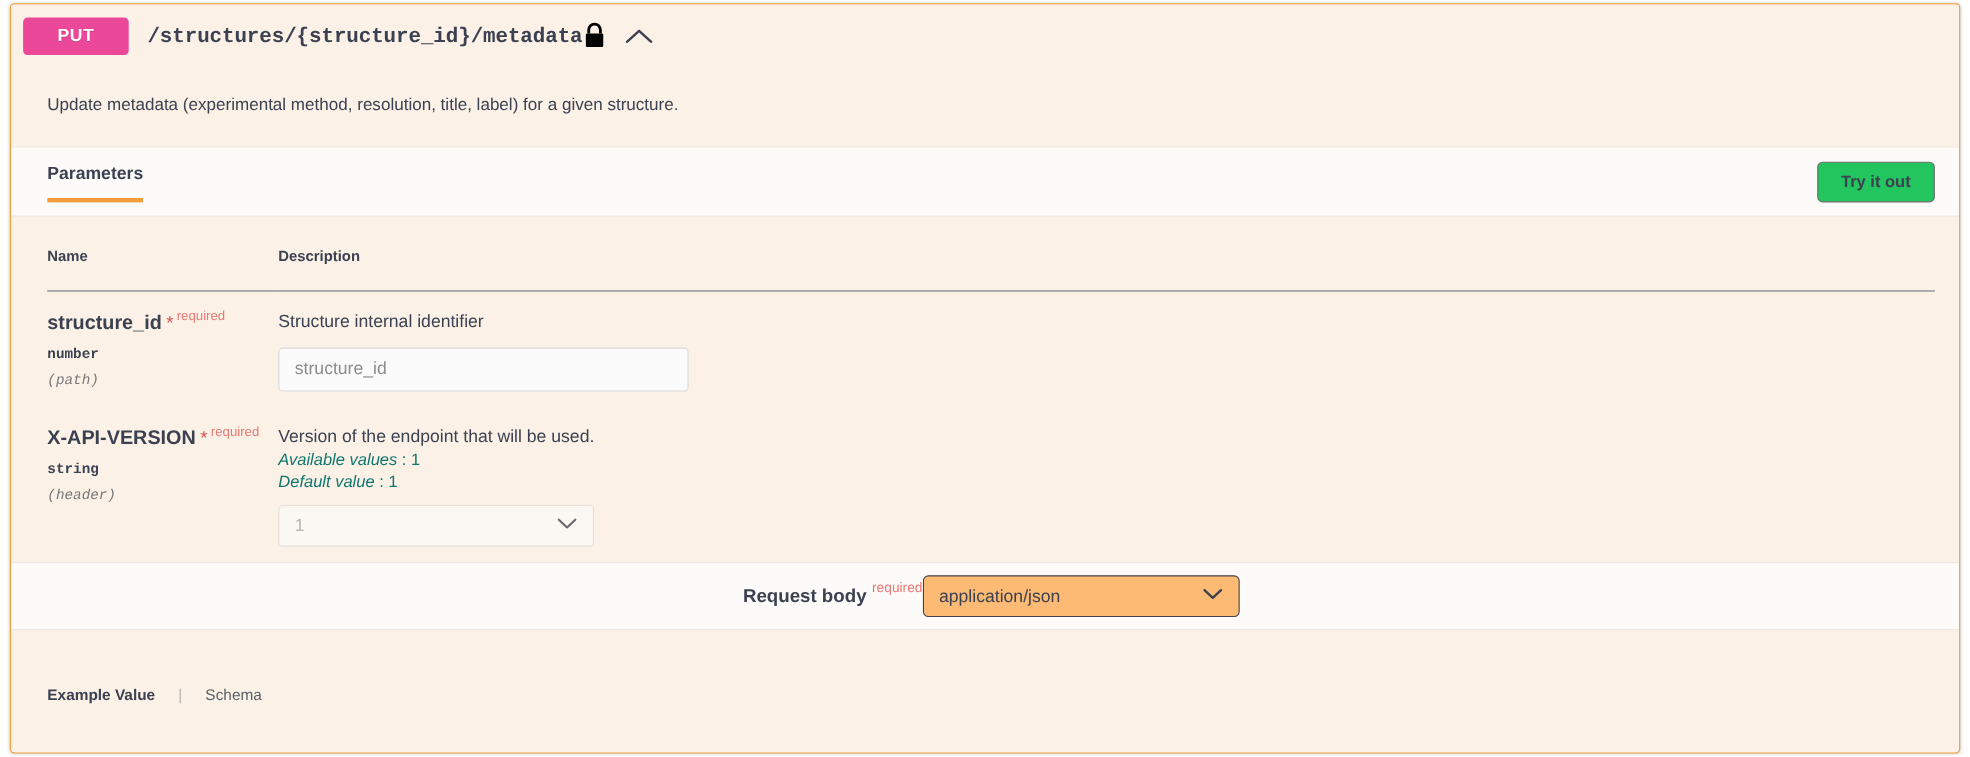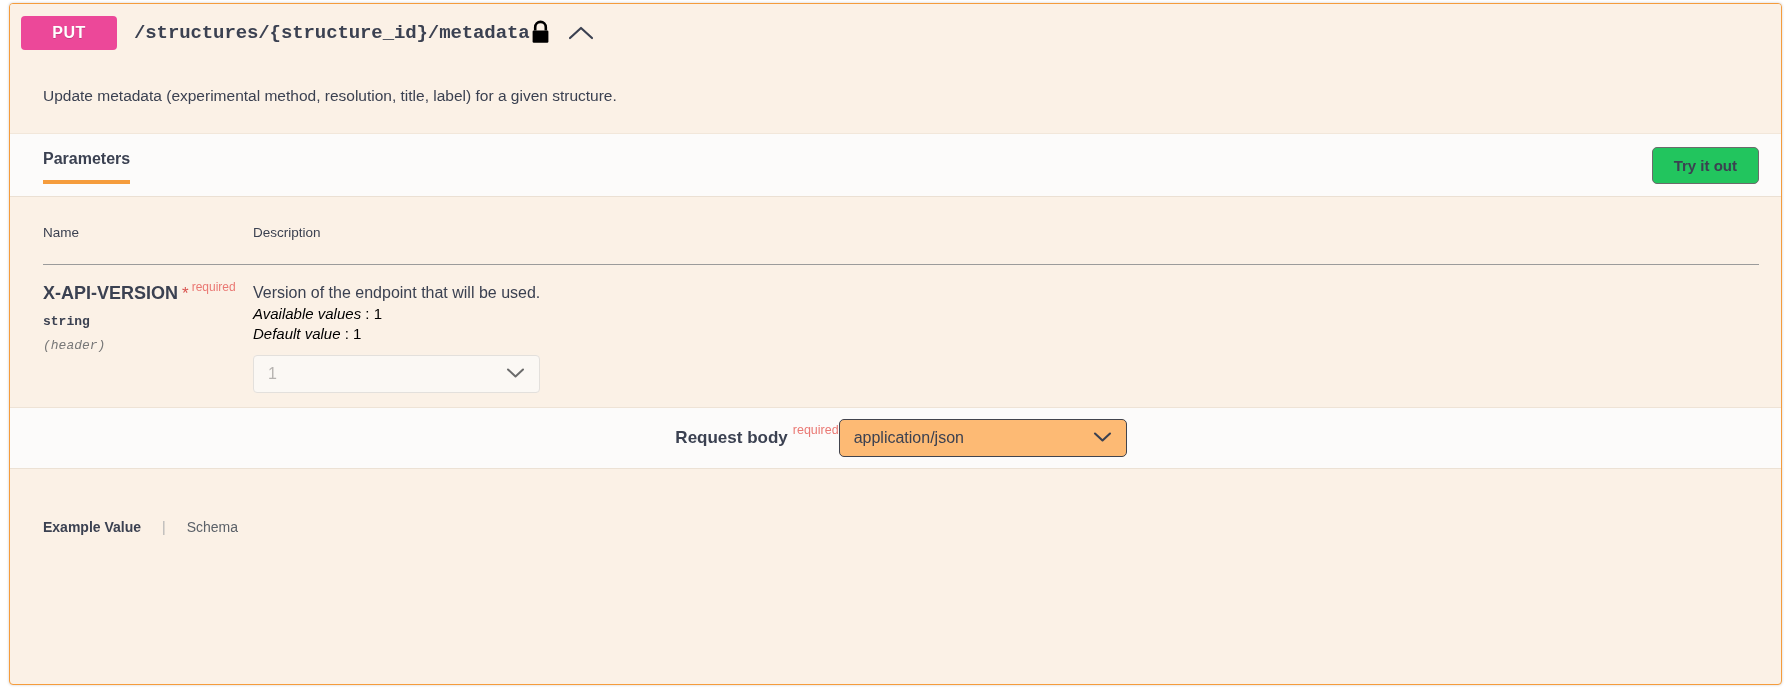--- a/index.html
+++ b/index.html
@@ -127,21 +127,21 @@
     padding: 0 22px 0 33px;
   }
   table.params {
     width: 100%;
     border-collapse: collapse;
     table-layout: fixed;
   }
   table.params th {
     text-align: left;
     font-size: 13.5px;
-    font-weight: normal;
+    font-weight: bold;
     color: #3b4151;
     padding: 28px 0 24px 0;
     border-bottom: 1px solid #9b9b9b;
     margin-top: 36px;
   }
   th.col-name { width: 210px; }
   th.col-desc { width: auto; }
   table.params td {
     vertical-align: top;
     padding: 18px 0 14px 0;
@@ -181,21 +181,21 @@
     color: #777;
     margin-top: 9px;
   }
   .p-desc-text {
     font-size: 16px;
     color: #3b4151;
     line-height: 1.3;
   }
   .p-meta-line {
     font-size: 15px;
-    color: #000000;
+    color: #0f766e;
     line-height: 1.33;
   }
   .p-meta-line i { font-style: italic; }
 
   .p-input {
     margin-top: 12px;
     width: 373px;
     height: 40px;
     box-sizing: border-box;
     border: 1px solid #d9d9d9;
@@ -347,20 +347,33 @@
     <div class="params-wrap">
       <table class="params">
         <thead>
           <tr>
             <th class="col-name">Name</th>
             <th class="col-desc">Description</th>
           </tr>
         </thead>
         <tbody>
 
+          <tr>
+            <td class="p-name">
+              <div>
+                <span class="p-title">structure_id</span><span class="p-req-star">*</span><span class="p-req-text">required</span>
+              </div>
+              <div class="p-type">number</div>
+              <div class="p-in">(path)</div>
+            </td>
+            <td>
+              <div class="p-desc-text">Structure internal identifier</div>
+              <input class="p-input" type="text" disabled="" placeholder="structure_id" style="">
+            </td>
+          </tr>
 
           <tr>
             <td class="p-name">
               <div>
                 <span class="p-title">X-API-VERSION</span><span class="p-req-star">*</span><span class="p-req-text">required</span>
               </div>
               <div class="p-type">string</div>
               <div class="p-in">(header)</div>
             </td>
             <td>

